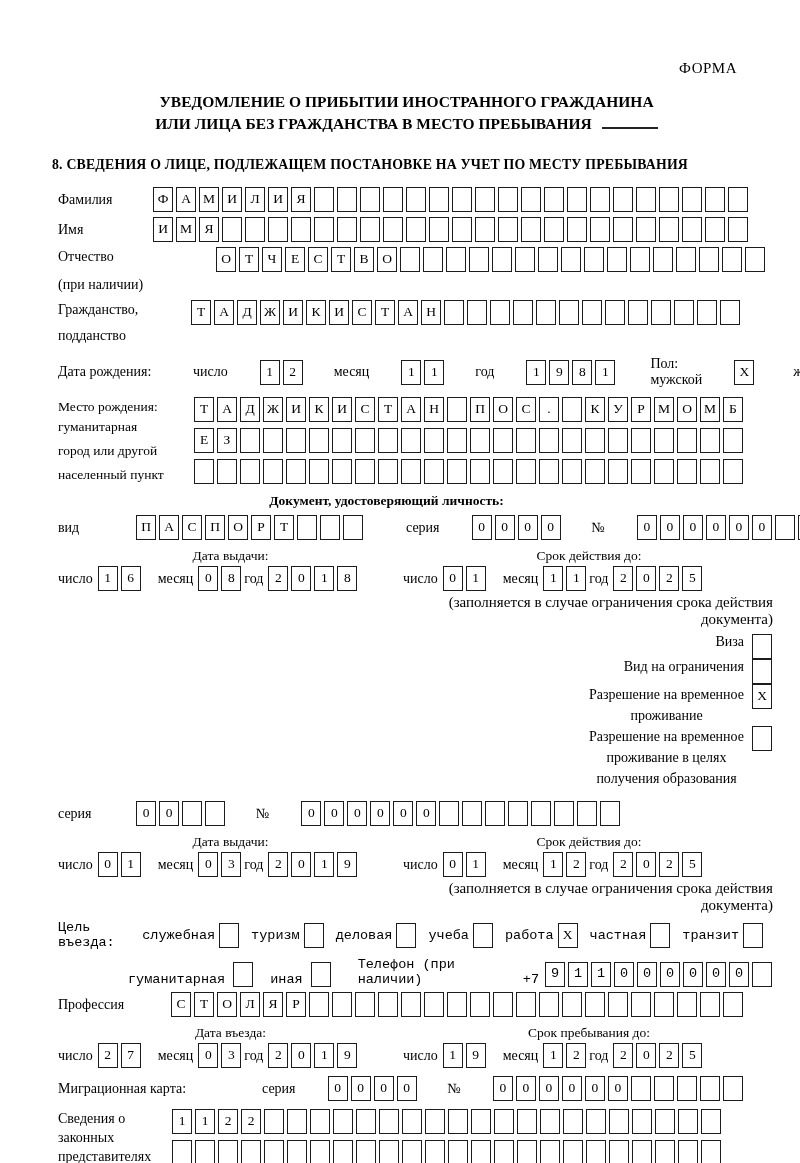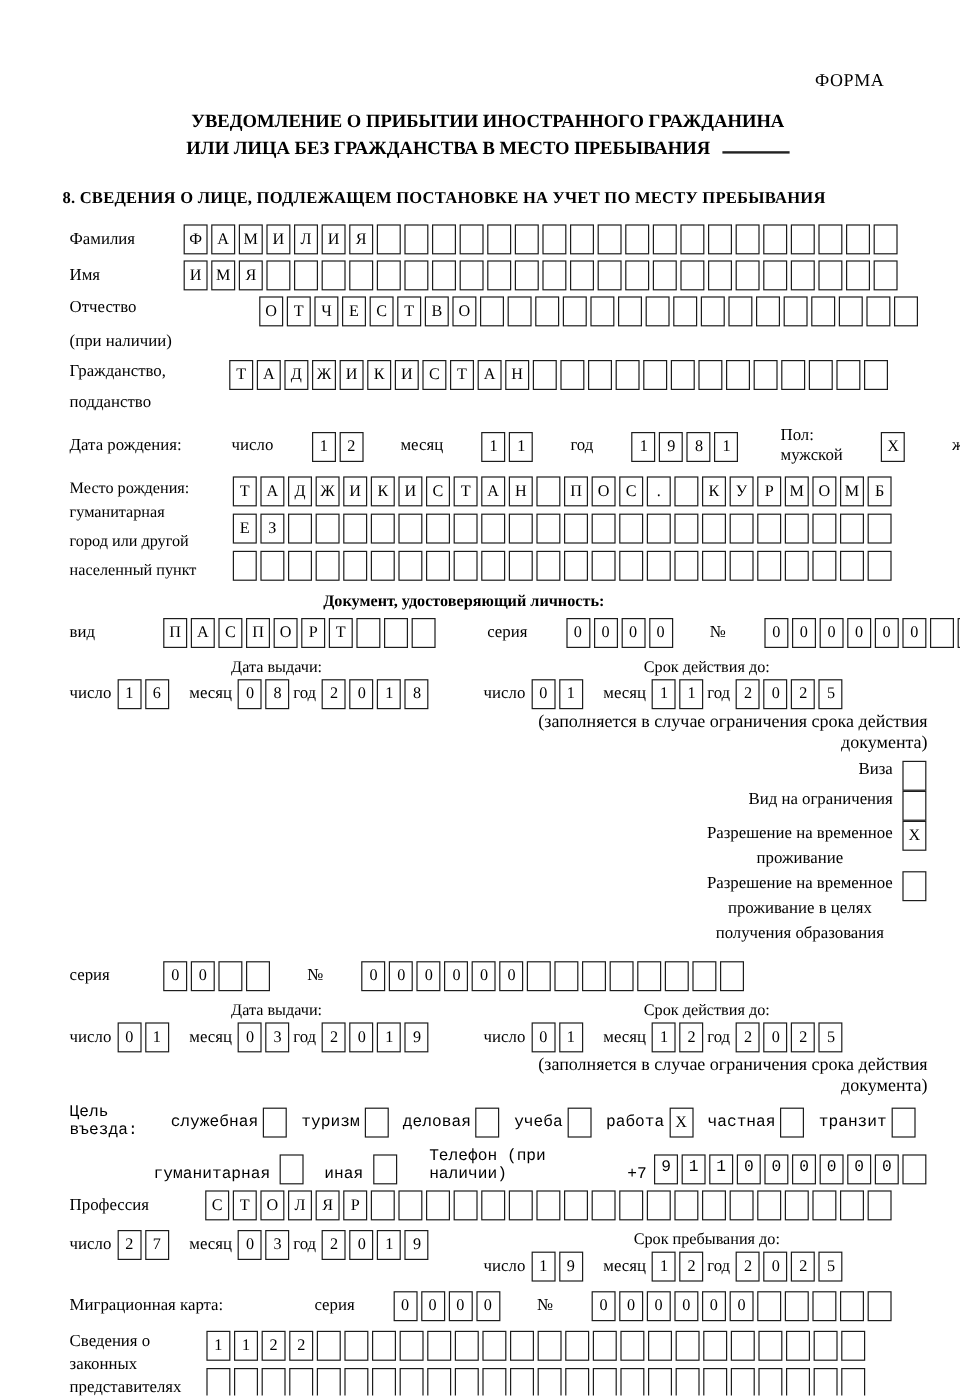--- a/index.html
+++ b/index.html
@@ -283,20 +283,21 @@
     <span class="cells" data-interactable="false"><span class="cell" data-interactable="true">9</span><span class="cell" data-interactable="true">1</span><span class="cell" data-interactable="true">1</span><span class="cell" data-interactable="true">0</span><span class="cell" data-interactable="true">0</span><span class="cell" data-interactable="true">0</span><span class="cell" data-interactable="true">0</span><span class="cell" data-interactable="true">0</span><span class="cell" data-interactable="true">0</span><span class="cell" data-interactable="true"></span></span>
   </div>
 
   <div class="row" data-interactable="false">
     <div class="lbl w87" data-interactable="false">Профессия</div>
     <div class="cells" data-interactable="false"><span class="cell" data-interactable="true">С</span><span class="cell" data-interactable="true">Т</span><span class="cell" data-interactable="true">О</span><span class="cell" data-interactable="true">Л</span><span class="cell" data-interactable="true">Я</span><span class="cell" data-interactable="true">Р</span><span class="cell" data-interactable="true"></span><span class="cell" data-interactable="true"></span><span class="cell" data-interactable="true"></span><span class="cell" data-interactable="true"></span><span class="cell" data-interactable="true"></span><span class="cell" data-interactable="true"></span><span class="cell" data-interactable="true"></span><span class="cell" data-interactable="true"></span><span class="cell" data-interactable="true"></span><span class="cell" data-interactable="true"></span><span class="cell" data-interactable="true"></span><span class="cell" data-interactable="true"></span><span class="cell" data-interactable="true"></span><span class="cell" data-interactable="true"></span><span class="cell" data-interactable="true"></span><span class="cell" data-interactable="true"></span><span class="cell" data-interactable="true"></span><span class="cell" data-interactable="true"></span><span class="cell" data-interactable="true"></span></div>
   </div>
 
   <div class="date-row" data-interactable="false">
     <div class="date-col-l" data-interactable="false">
+      <div class="date-heading" data-interactable="false">Дата въезда:</div>
       <div class="date-line">
         <span class="t" data-interactable="false">число</span>
         <span class="cells" data-interactable="false"><span class="cell" data-interactable="true">2</span><span class="cell" data-interactable="true">7</span></span>
         <span class="t2" data-interactable="false">месяц</span>
         <span class="cells" data-interactable="false"><span class="cell" data-interactable="true">0</span><span class="cell" data-interactable="true">3</span></span>
         <span class="t" data-interactable="false">год</span>
         <span class="cells" data-interactable="false"><span class="cell" data-interactable="true">2</span><span class="cell" data-interactable="true">0</span><span class="cell" data-interactable="true">1</span><span class="cell" data-interactable="true">9</span></span>
       </div>
     </div>
     <div class="date-col-r" data-interactable="false">

